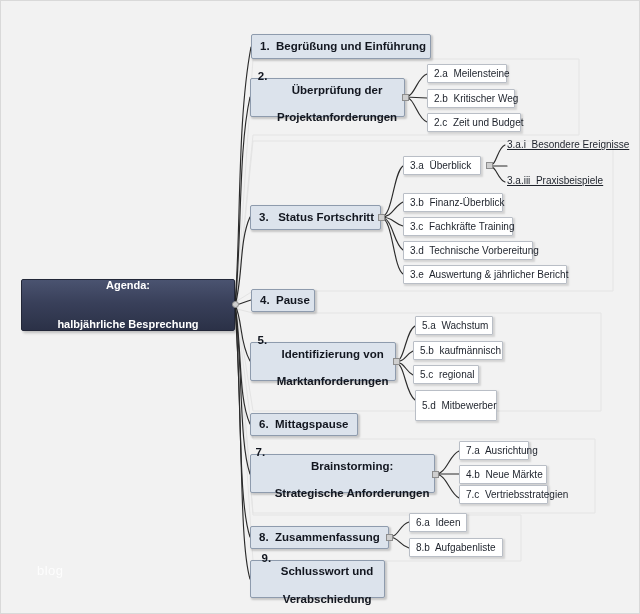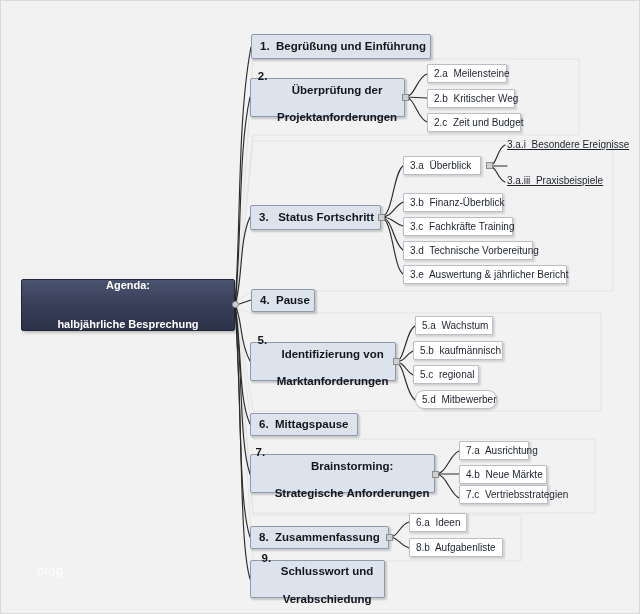--- a/index.html
+++ b/index.html
@@ -188,21 +188,21 @@
       <span class="ln" style="float: left; margin-right: 6px;">5.</span>
       <span>Identifizierung von</span><br>
       <span>Marktanforderungen</span>
     </div>
   </div>
   <div class="handle" style="left:392px;top:357px;"></div>
 
   <div class="node n2" style="left:414px;top:315px;width:78px;height:19px;">5.a  Wachstum</div>
   <div class="node n2" style="left:412px;top:340px;width:90px;height:19px;">5.b  kaufmännisch</div>
   <div class="node n2" style="left:412px;top:364px;width:66px;height:19px;">5.c  regional</div>
-  <div class="node n2" style="left:414px;top:389px;width:82px;height:19px;border-radius:9px;">5.d  Mitbewerber</div>
+  <div class="node n2" style="left:414px;top:389px;width:82px;height:31px;">5.d  Mitbewerber</div>
 
   <div class="node n1" style="left:249px;top:412px;width:108px;height:23px;">6.  Mittagspause</div>
 
   <div class="node n1 center" style="left:249px;top:453px;width:185px;height:39px;">
     <div>
       <span class="ln" style="float: left; margin-right: 6px;">7.</span>
       <span>Brainstorming:</span><br>
       <span>Strategische Anforderungen</span>
     </div>
   </div>

